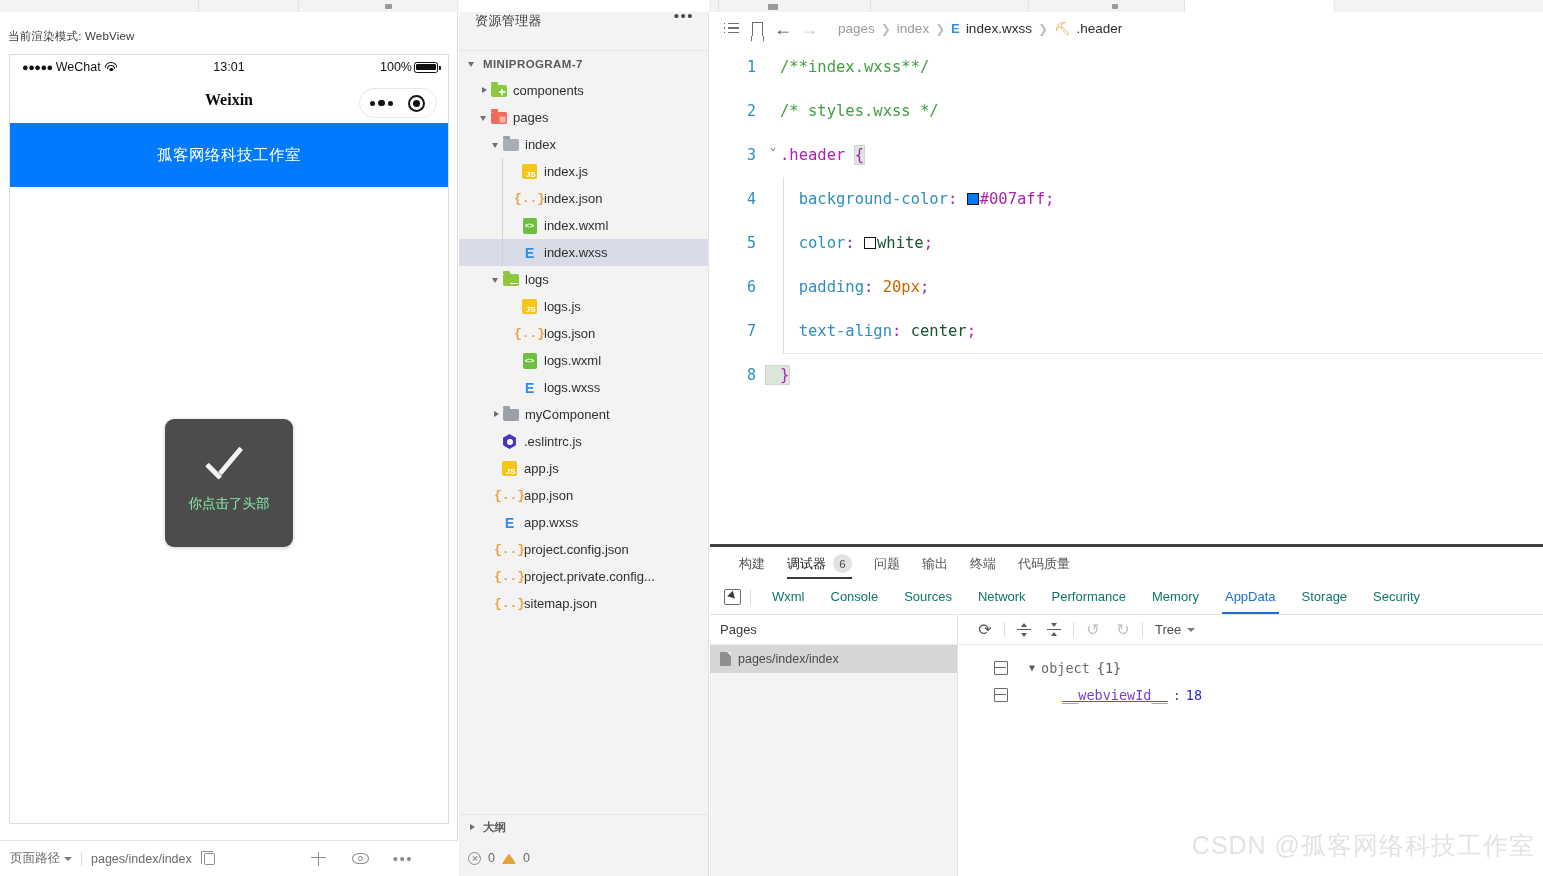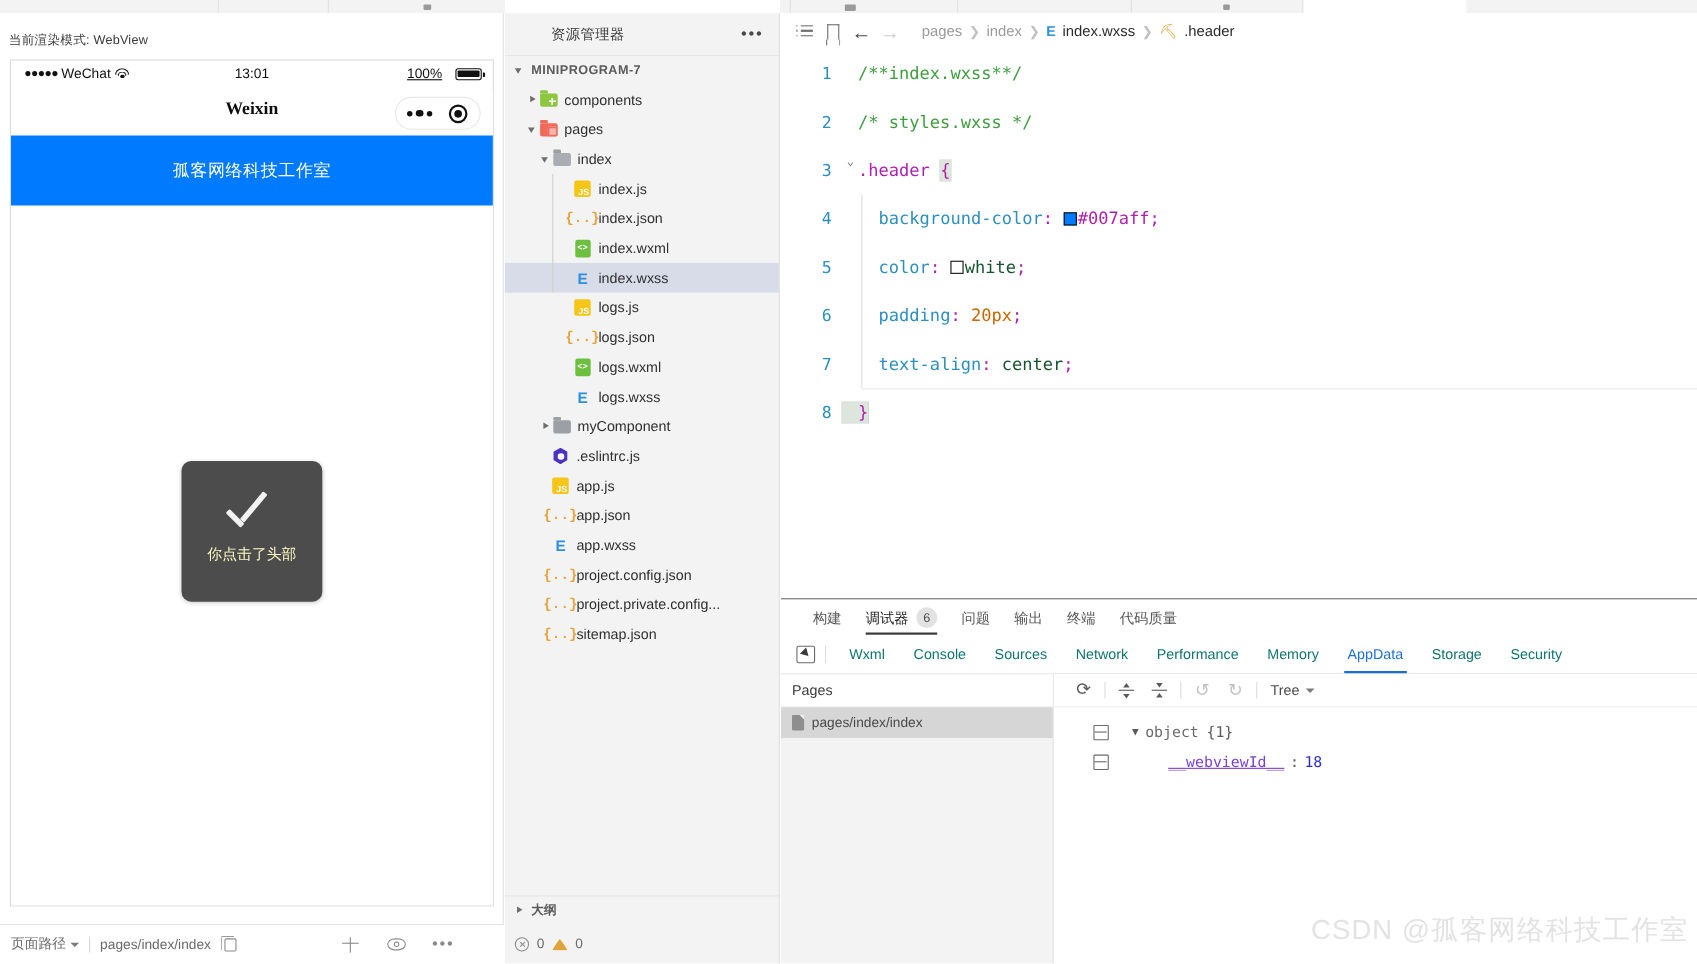--- a/index.html
+++ b/index.html
@@ -32,21 +32,21 @@
   .sb-dots { letter-spacing:-0.5px; font-size:11px; }
   .wifi { display:inline-block; width:13px; height:11px; position:relative; margin-left:1px;}
   .wifi i { position:absolute; left:50%; transform:translateX(-50%); border:1.6px solid #111;
             border-bottom:none; border-radius:50% 50% 0 0 / 100% 100% 0 0; }
   .wifi i:nth-child(1){ width:13px; height:6px; top:0; }
   .wifi i:nth-child(2){ width:8px; height:4px; top:3px; }
   .wifi i:nth-child(3){ width:3.4px; height:3.4px; top:6.5px; background:#111; border-radius:50%;
                         border:none; }
   .sb-time { position:absolute; left:0; right:0; top:5px; text-align:center; font-size:12.5px; color:#111;}
   .sb-right { position:absolute; right:10px; top:5px; font-size:12.5px; color:#111;
-              display:flex; align-items:center; gap:12px;text-decoration:underline; }
+              display:flex; align-items:center; gap:2px; }
   .batt { width:24px; height:11px; border:1.3px solid #111; border-radius:2.5px; position:relative;
           padding:1.3px; }
   .batt::after { content:""; position:absolute; right:-3.6px; top:3px; width:2px; height:4.5px;
                  background:#111; border-radius:0 1px 1px 0; }
   .batt i { display:block; height:100%; width:100%; background:#111; border-radius:1px; }
 
   .navbar { position:relative; height:40px; background:#fff;font-family:Liberation Serif, serif; }
   .nav-title { position:absolute; left:0; right:0; top:8px; text-align:center;
                font-size:16px; font-weight:bold; color:#0d0d0d; }
   .capsule { position:absolute; right:11px; top:5px; width:78px; height:30px; border-radius:16px;
@@ -65,21 +65,21 @@
 
   .toast { position:absolute; left:50%; top:232px; transform:translateX(-50%);
            width:128px; height:128px; background:#4c4c4c; border-radius:9px;
            display:flex; flex-direction:column; align-items:center; justify-content:center;
            gap:14px; box-shadow:0 1px 4px rgba(0,0,0,.2); }
   .toast-check { width:48px; height:28px; position:relative; }
   .toast-check::before { content:""; position:absolute; left:2px; top:9px; width:19px; height:5px;
         background:#f2f2f2; border-radius:1px; transform:rotate(45deg); transform-origin:left center; }
   .toast-check::after { content:""; position:absolute; left:15px; top:18px; width:33px; height:5px;
         background:#f2f2f2; border-radius:1px; transform:rotate(-50deg); transform-origin:left center; }
-  .toast-text { font-size:13.5px; color:#fef9c3; }
+  .toast-text { font-size:13.5px; color:#86efac; }
 
   
   .sim-bottom { position:absolute; left:0; top:840px; width:458px; height:36px;
                 background:#fff; border-top:1px solid #e4e4e4; display:flex;
                 align-items:center; font-size:12.5px; color:#6a6a6a; }
   .sb-item { display:flex; align-items:center; gap:4px; }
   .sb-sep { width:1px; height:14px; background:#d8d8d8; margin:0 9px; }
   .caret-d { width:0; height:0; border-left:4px solid transparent; border-right:4px solid transparent;
              border-top:4.5px solid #7a7a7a; }
   .copy-ic { width:11px; height:12px; border:1.2px solid #8c8c8c; border-radius:1.5px; position:relative;}
@@ -91,22 +91,22 @@
   .bug-ic::after{content:"";position:absolute;left:7px;top:1px;width:1.3px;height:14px;background:#8c8c8c;}
   .eye-ic { width:17px; height:11px; border:1.4px solid #8c8c8c;
             border-radius:50% / 60% 60% 60% 60%; display:flex; align-items:center;
             justify-content:center; }
   .eye-ic i { width:4.5px; height:4.5px; border-radius:50%; border:1.3px solid #8c8c8c; }
   .dots-h { letter-spacing:1.5px; color:#8c8c8c; font-size:15px; line-height:8px; }
 
   
   .explorer { position:absolute; left:459px; top:12px; width:250px; height:864px;
               background:#f3f3f3; border-right:1px solid #e0e0e0; }
-  .exp-head { height:38px; display:flex; align-items:center; justify-content:space-between;
-              padding:0 14px 0 16px;margin-left:26px; }
+  .exp-head { height:38px; display:flex; justify-content:space-between;
+              padding:0 14px 0 16px; }
   .exp-title { font-size:13px; color:#3b3b3b; letter-spacing:.4px; }
   .exp-more { color:#4a4a4a; font-size:15px; letter-spacing:1.5px; line-height:8px; }
   .sec-row { height:26px; display:flex; align-items:center; gap:5px; padding-left:7px;
              font-size:11.5px; font-weight:bold; color:#5b5b5b; letter-spacing:.4px;
              border-top:1px solid #e6e6e6; }
   .tw { width:12px; height:12px; position:relative; flex:0 0 12px; }
   .tw::after { content:""; position:absolute; left:3.5px; top:2.5px; width:0; height:0;
                border-top:3.6px solid transparent; border-bottom:3.6px solid transparent;
                border-left:5px solid #6e6e6e; }
   .tw.open::after { left:1.5px; top:4px; border-left:3.6px solid transparent;
@@ -207,21 +207,21 @@
   .c-brace { color:#b020b0; }
   .c-punc { color:#b020b0; }
   .sw { display:inline-block; width:12px; height:12px; border:1.4px solid #111;
         vertical-align:-1px; margin-right:1px; }
   .brk-hl { background:#dde6dd; outline:1px solid #cfd8cf; }
   .indent-guide { position:absolute; left:73px; top:0; bottom:0; width:1px; background:#dcdcdc; }
   .line-sep { position:absolute; left:73px; right:0; top:0; height:1px; background:#e8e8e8; }
 
   
   .debugger { position:absolute; left:710px; top:544px; width:833px; height:332px;
-              background:#fff; border-top:1px solid #404040; }
+              background:#fff; border-top:3px solid #404040; }
   .dbg-tabs { height:32px; display:flex; align-items:flex-end; gap:0; padding-left:18px;
               background:#fff; }
   .dtab { font-size:13px; color:#555; padding:0 11px 6px; position:relative; display:flex;
           align-items:center; gap:7px; }
   .dtab.active { color:#1a1a1a; }
   .dtab.active::after { content:""; position:absolute; left:11px; right:11px; bottom:0;
                         height:2px; background:#3a3a3a; }
   .badge { display:inline-flex; align-items:center; justify-content:center;
            min-width:19px; height:19px; border-radius:50%; background:#e2e2e2;
            color:#4a4a4a; font-size:11.5px; padding:0 4px; }
@@ -440,20 +440,28 @@
       <div class="row sel">
         <span class="guide" style="left:43px"></span>
         <span class="ind" style="width:62px"></span>
         <span class="fi">
             <span class="ic-wxss">Ǝ</span>
           </span>
         <span class="lbl">index.wxss</span>
       </div>
 
       <div class="row">
+        <span class="ind" style="width:31px"></span>
+          <span class="tw open"></span>
+        <span class="fi">
+            <span class="fo-lines"></span>
+          </span>
+        <span class="lbl">logs</span>
+      </div>
+      <div class="row">
         <span class="ind" style="width:62px"></span>
         <span class="fi">
             <span class="ic-js">JS</span>
           </span>
         <span class="lbl">logs.js</span>
       </div>
       <div class="row">
         <span class="ind" style="width:62px"></span>
         <span class="fi">
             <span class="ic-json">{..}</span>

